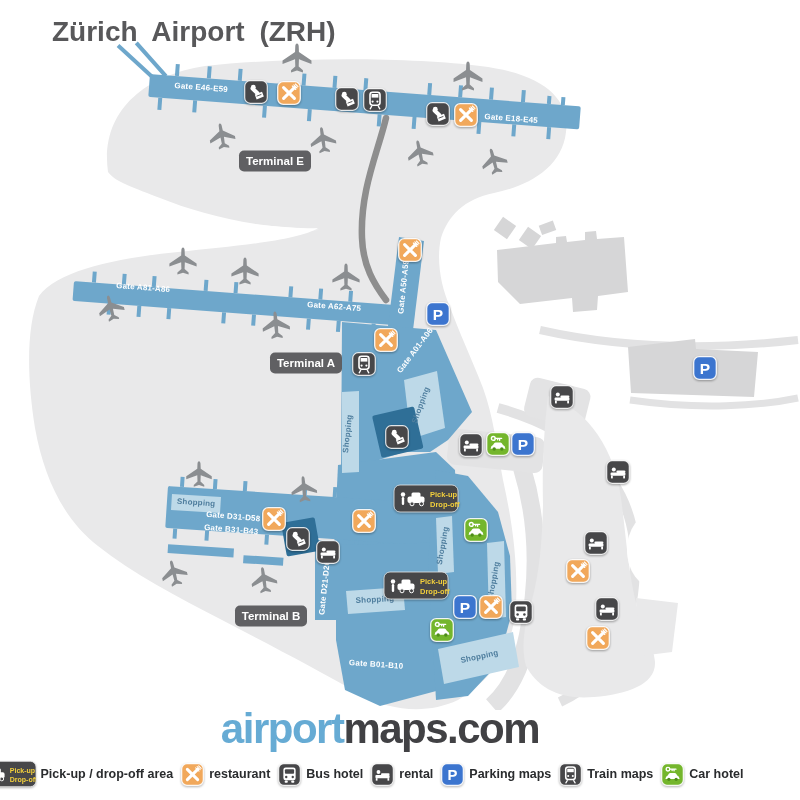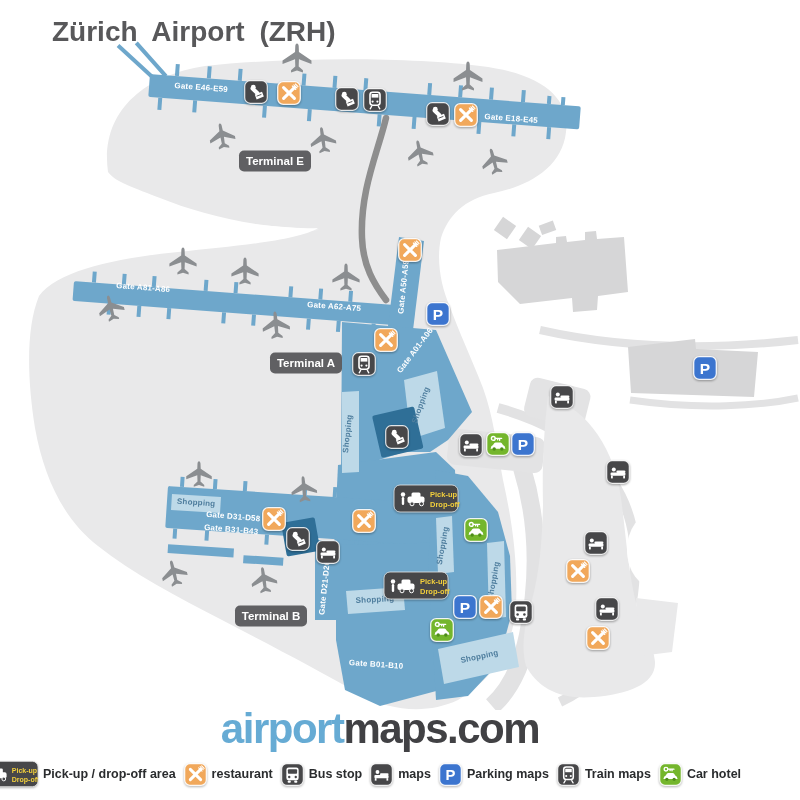--- a/index.html
+++ b/index.html
@@ -345,27 +345,27 @@
     <span class="leg-item">
       <svg viewBox="0 0 24 24" width="23" height="23">
         <use href="#sym-restaurant" width="24" height="24"></use>
       </svg>
       <span>restaurant</span>
     </span>
     <span class="leg-item">
       <svg viewBox="0 0 24 24" width="23" height="23">
         <use href="#sym-bus" width="24" height="24"></use>
       </svg>
-      <span>Bus stop</span>
+      <span>Bus hotel</span>
     </span>
     <span class="leg-item">
       <svg viewBox="0 0 24 24" width="23" height="23">
         <use href="#sym-hotel" width="24" height="24"></use>
       </svg>
-      <span>maps</span>
+      <span>rental</span>
     </span>
     <span class="leg-item">
       <svg viewBox="0 0 24 24" width="23" height="23">
         <use href="#sym-parking" width="24" height="24"></use>
       </svg>
       <span>Parking maps</span>
     </span>
     <span class="leg-item">
       <svg viewBox="0 0 24 24" width="23" height="23">
         <use href="#sym-train" width="24" height="24"></use>

